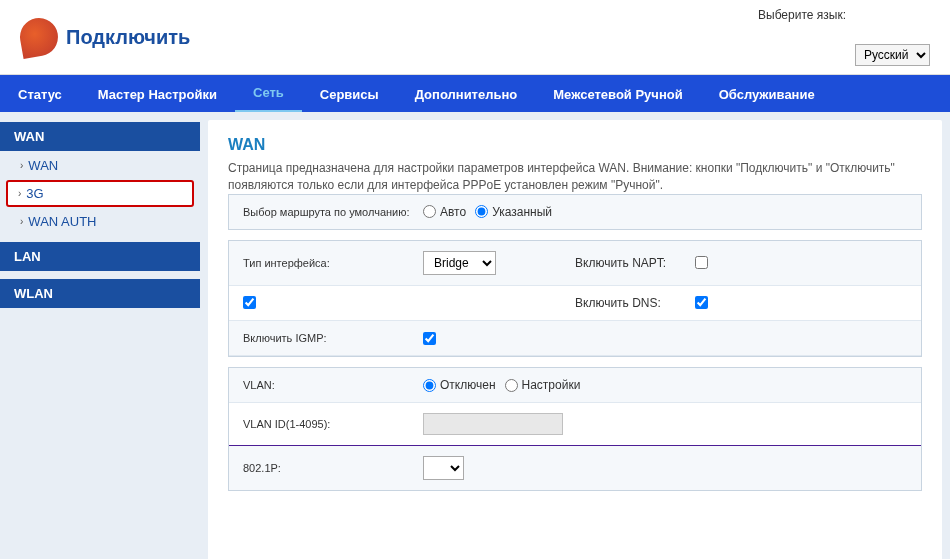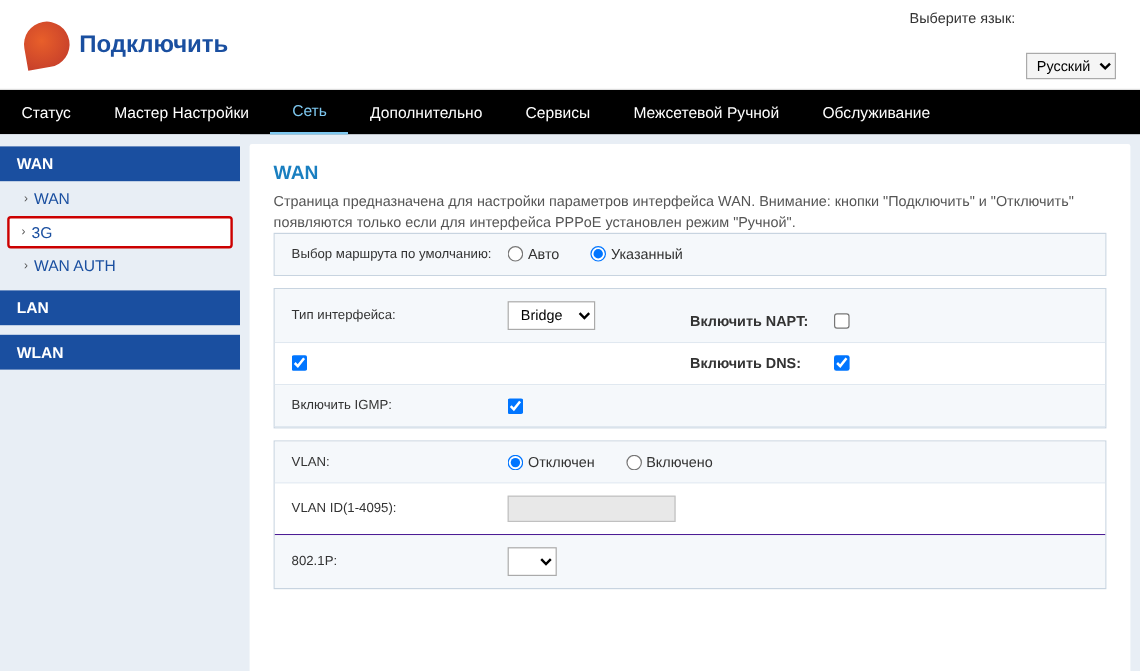--- a/index.html
+++ b/index.html
@@ -20,23 +20,24 @@
       background: radial-gradient(circle at 40% 40%, #e85f2a, #c0392b);
       border-radius: 50% 50% 50% 0;
       transform: rotate(-10deg);
     }
     .logo-text { font-size: 20px; font-weight: bold; color: #1a4fa0; font-family: Arial, sans-serif; }
     .lang-selector { font-size: 12px; color: #333; display: flex; align-items: flex-start; gap: 9px; }
     .lang-selector select { font-size: 12px; border: 1px solid #aaa; padding: 2px 4px; background: #f5f5f5; margin-top: 36px; }
 
     
     .nav-bar {
-      background: #000000;
-      display: flex;
-      align-items: center;
+      background: #1d4ed8;
+      display: flex;
+      align-items: flex-end;
+      font-weight: bold;
     }
     .nav-item {
       color: #fff;
       padding: 10px 18px;
       font-size: 13px;
       cursor: pointer;
       white-space: nowrap;
       display: flex;
       align-items: center;
     }
@@ -85,28 +86,28 @@
       align-items: center;
       padding: 10px 14px;
       border-bottom: 1px solid #4c1d95;
       background: #f5f8fb;
     }
     .form-row:last-child { border-bottom: none; }
     .form-row:nth-child(even) { background: #fff; }
     .form-label { width: 180px; font-size: 11px; color: #333; line-height: 1.3; }
     .form-control-area { flex: 1; display: flex; align-items: center; gap: 12px; }
 
-    .radio-group { display: flex; align-items: center; gap: 26px; }
+    .radio-group { display: flex; align-items: center; gap: 9px; }
     .radio-option { display: flex; align-items: center; gap: 4px; font-size: 12px; color: #333; cursor: pointer; }
     .radio-option input { cursor: pointer; }
 
     select.field-select { padding: 3px 6px; font-size: 12px; border: 1px solid #aaa; background: #fff; }
     input[type="text"].field-input { padding: 3px 6px; font-size: 12px; border: 1px solid #c0c0c0; background: #e8e8e8; width: 140px; }
     input[type="checkbox"] { cursor: pointer; }
-    .right-label { font-size: 12px; color: #333; width: 120px; font-weight: bold; }
+    .right-label { font-size: 12px; color: #333; width: 120px; font-weight: normal; }
 
     .form-row-split {
       display: flex;
       align-items: center;
       padding: 10px 14px;
       border-bottom: 1px solid #e0e8f0;
       background: #f5f8fb;
     }
     .form-row-split:nth-child(even) { background: #fff; }
     .left-side { flex: 1; display: flex; align-items: center; }
@@ -128,22 +129,22 @@
       <option>Русский</option>
       <option>English</option>
     </select>
   </div>
 </div>
 
 <nav class="nav-bar">
   <div class="nav-item">Статус</div>
   <div class="nav-item">Мастер Настройки</div>
   <div class="nav-item active">Сеть</div>
+  <div class="nav-item">Сервисы</div>
   <div class="nav-item">Дополнительно</div>
-  <div class="nav-item">Сервисы</div>
   <div class="nav-item">Межсетевой Ручной</div>
   <div class="nav-item">Обслуживание</div>
 </nav>
 
 <div class="main-layout">
 
   <aside class="sidebar">
     <div class="sidebar-section-header">WAN</div>
     <div class="sidebar-item">
       <span class="arrow">›</span>
@@ -177,21 +178,21 @@
             <label class="radio-option">
               <input type="radio" name="route" checked="" style="">
               <span>Указанный</span>
             </label>
           </div>
         </div>
       </div>
     </div>
 
     <div class="form-section">
-      <div class="form-row-split" style="background:#f5f8fb;align-items:flex-end;">
+      <div class="form-row-split" style="background:#f5f8fb;">
         <div class="left-side">
           <div class="form-label">Тип интерфейса:</div>
           <select class="field-select">
             <option>Bridge</option>
             <option>PPPoE</option>
             <option>IPoE</option>
             <option>PPPoA</option>
             <option>IPoA</option>
           </select>
         </div>
@@ -222,21 +223,21 @@
       <div class="form-row-split" style="background:#f5f8fb;">
         <div class="left-side">
           <div class="form-label">VLAN:</div>
           <div class="radio-group">
             <label class="radio-option">
               <input type="radio" name="vlan" checked="" style="">
               <span>Отключен</span>
             </label>
             <label class="radio-option">
               <input type="radio" name="vlan" style="">
-              <span>Включено</span>
+              <span>Настройки</span>
             </label>
           </div>
         </div>
       </div>
       <div class="form-row" style="background:#fff;">
         <div class="form-label">VLAN ID(1-4095):</div>
         <div class="form-control-area">
           <input type="text" class="field-input" value="" style="">
         </div>
       </div>

